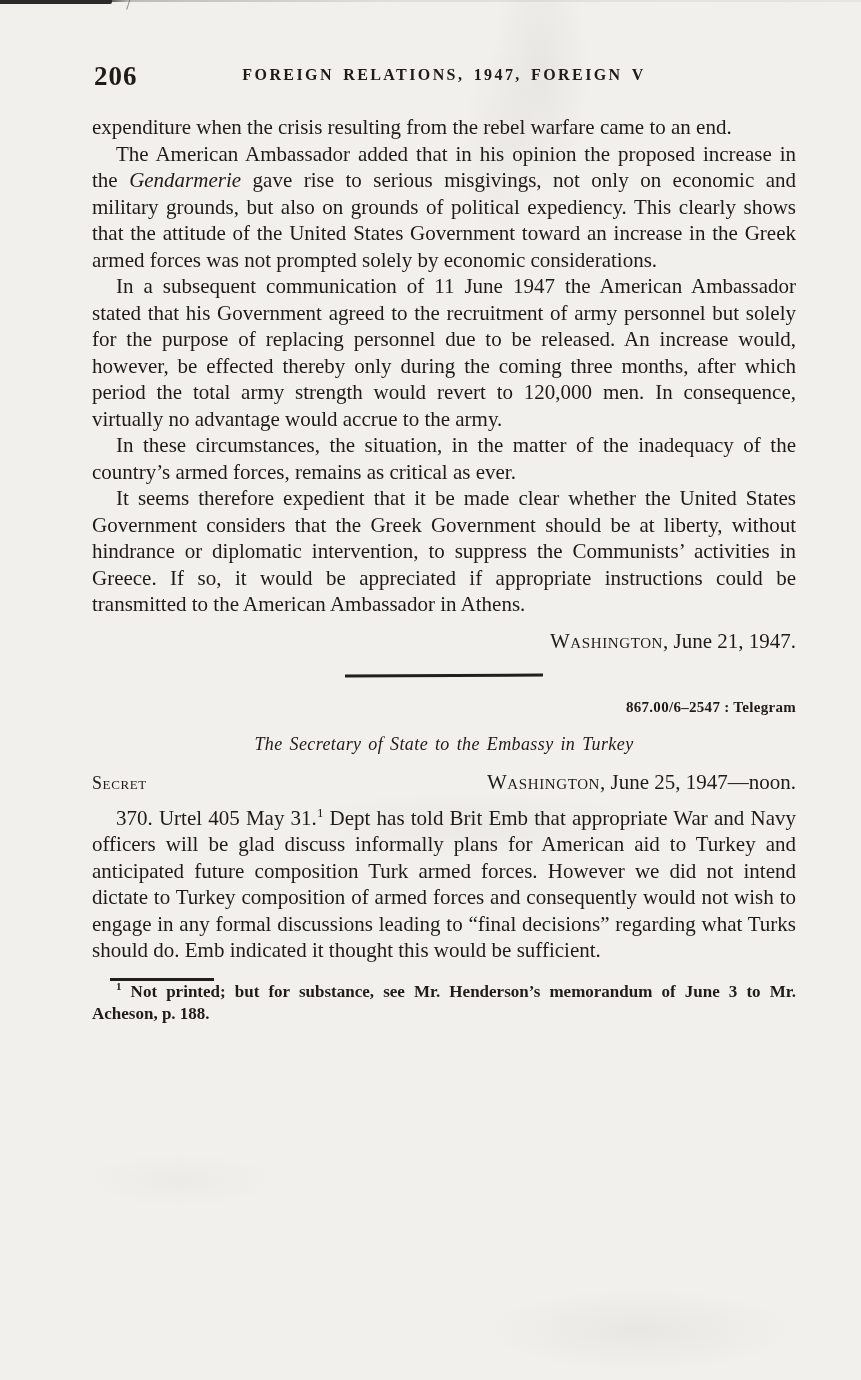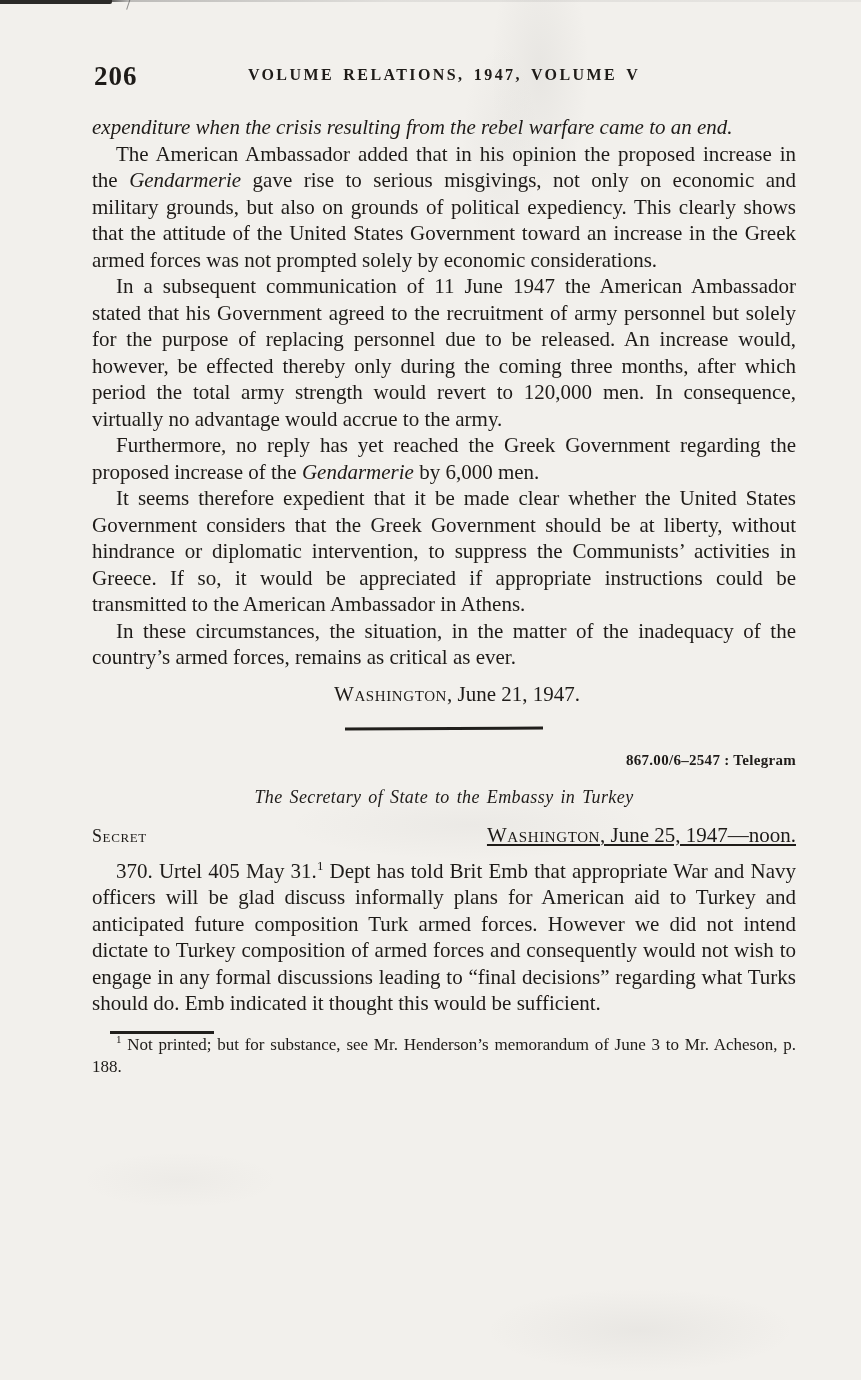--- a/index.html
+++ b/index.html
@@ -47,26 +47,26 @@
     display: block; text-align: center;
     font-size: 16px; font-weight: 700; letter-spacing: 2.4px;
     word-spacing: 3px;
   }
 
   .body-col {
     position: absolute; top: 114px; left: 92px; width: 704px;
     font-size: 21px; line-height: 26.5px; text-align: justify;
   }
   .body-col p { margin: 0; text-indent: 24px; }
-  .body-col p.noindent { text-indent: 0; font-style: italic; }
+  .body-col p.noindent { text-indent: 0; }
 
   i { }
   .sc { font-variant: small-caps; letter-spacing: 0.6px; }
 
-  .dateline { margin-top: 10px !important; text-align: center; text-indent: 26px !important; }
+  .dateline { margin-top: 10px !important; text-align: right; text-indent: 26px !important; }
 
   .divider {
     width: 198px; height: 3px; background: #211f1c;
     margin: 20px auto 0 auto; transform: rotate(-0.25deg);
   }
 
   .ref {
     margin-top: 17px; font-size: 15px; font-weight: 700;
     letter-spacing: 0.3px; text-align: right;
   }
@@ -75,65 +75,64 @@
     margin: 10px 0 0 0; font-size: 18px; font-weight: 400;
     font-style: italic; text-align: center; letter-spacing: 0.4px;
     word-spacing: 2px;
   }
 
   .classline {
     display: flex; justify-content: space-between; align-items: baseline;
     margin-top: 12px;
   }
   .classification { font-size: 18px; }
-  .tg-dateline { font-size: 21px; text-decoration: underline; }
+  .tg-dateline { font-size: 21px; }
 
   .tg-body { margin-top: 8px !important; }
 
   sup.fnref {
     font-size: 13px; vertical-align: super; line-height: 0;
   }
 
   .fn-rule {
     margin: 14px 0 0 18px; width: 104px; height: 3px; background: #211f1c;
   }
   .footnote {
     margin: 6px 0 0 0; font-size: 17px; line-height: 22px;
-    text-align: justify; text-indent: 22px; font-weight: 400;
+    text-align: justify; text-indent: 22px; font-weight: 700;
     -webkit-text-stroke: 0;
   }
   .footnote sup { font-size: 11px; }
 </style>
 </head>
 <body>
 
 <div class="page">
 
   <div class="artifact-topline"></div>
   <div class="artifact-topbar"></div>
   <div class="artifact-tick"></div>
 
   <header class="running-head">
     <span class="pageno">206</span>
-    <span class="runtitle">VOLUME RELATIONS, 1947, VOLUME V</span>
+    <span class="runtitle">FOREIGN RELATIONS, 1947, FOREIGN V</span>
   </header>
 
   <main class="body-col">
 
     <p class="noindent">expenditure when the crisis resulting from the rebel warfare came to an end.</p>
 
     <p><span>The American Ambassador added that in his opinion the proposed increase in the </span><i>Gendarmerie</i><span> gave rise to serious misgivings, not only on economic and military grounds, but also on grounds of political expediency. This clearly shows that the attitude of the United States Government toward an increase in the Greek armed forces was not prompted solely by economic considerations.</span></p>
 
     <p>In a subsequent communication of 11 June 1947 the American Ambassador stated that his Government agreed to the recruitment of army personnel but solely for the purpose of replacing personnel due to be released. An increase would, however, be effected thereby only during the coming three months, after which period the total army strength would revert to 120,000 men. In consequence, virtually no advantage would accrue to the army.</p>
 
-    <p><span>Furthermore, no reply has yet reached the Greek Government regarding the proposed increase of the </span><i>Gendarmerie</i><span> by 6,000 men.</span></p>
+
+    <p>In these circumstances, the situation, in the matter of the inadequacy of the country’s armed forces, remains as critical as ever.</p>
 
     <p>It seems therefore expedient that it be made clear whether the United States Government considers that the Greek Government should be at liberty, without hindrance or diplomatic intervention, to suppress the Communists’ activities in Greece. If so, it would be appreciated if appropriate instructions could be transmitted to the American Ambassador in Athens.</p>
-
-    <p>In these circumstances, the situation, in the matter of the inadequacy of the country’s armed forces, remains as critical as ever.</p>
 
     <p class="dateline"><span class="sc">Washington</span><span>, June 21, 1947.</span></p>
 
     <div class="divider"></div>
 
     <div class="ref">867.00/6–2547 : Telegram</div>
 
     <h2 class="doc-heading">The Secretary of State to the Embassy in Turkey</h2>
 
     <div class="classline">

